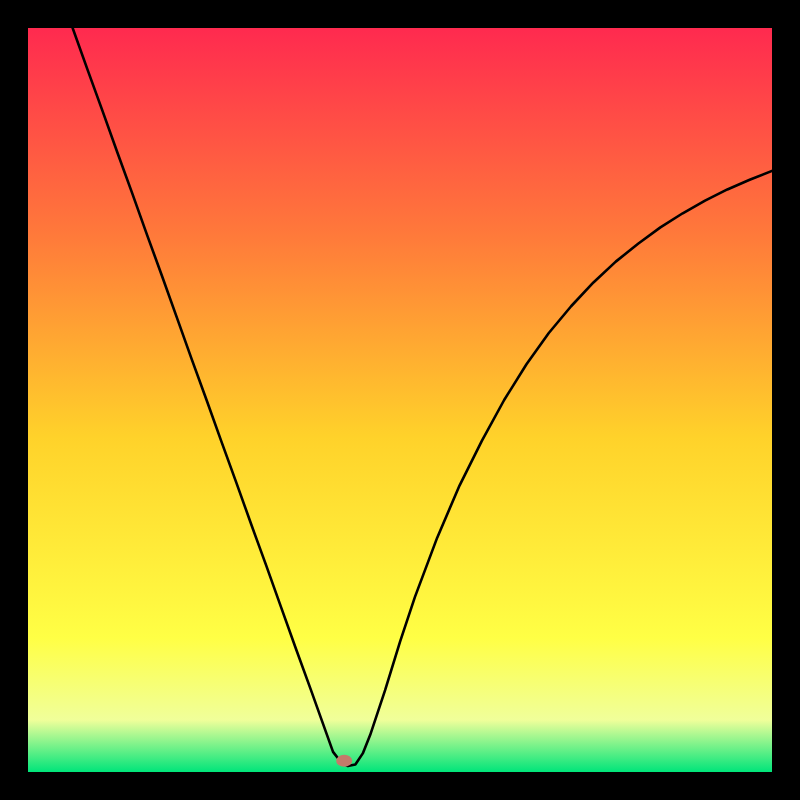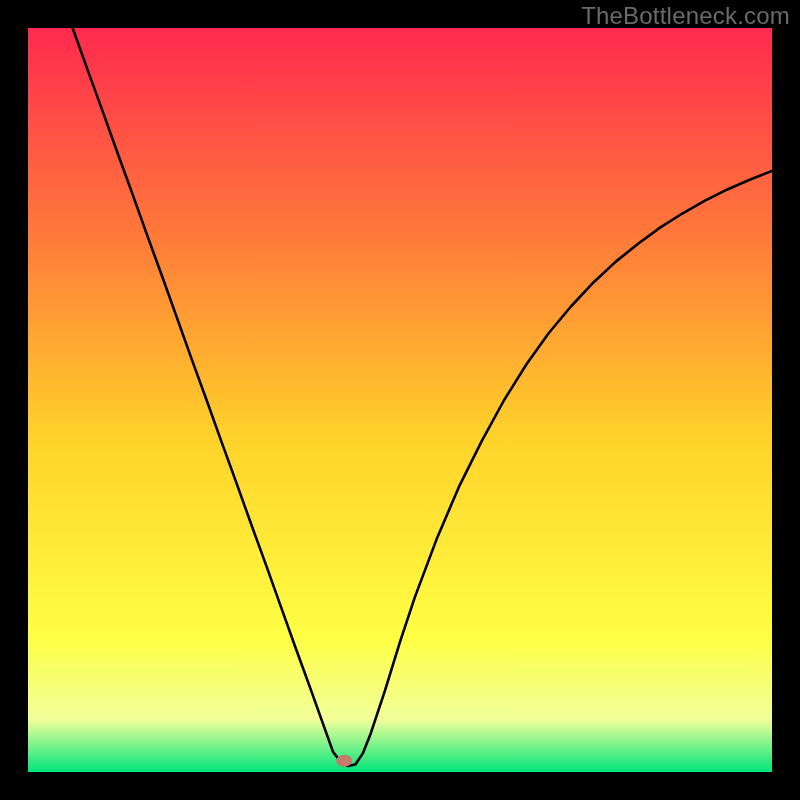--- a/index.html
+++ b/index.html
@@ -27,21 +27,20 @@
     top: 28px;
     width: 744px;
     height: 744px;
   }
   svg { display: block; }
 </style>
 </head>
 <body>
 
 <div class="frame">
-  <div class="watermark">TheBottleneck.com</div>
   <div class="plot-outer">
     <svg id="plot-svg" width="744" height="744" viewBox="0 0 744 744">
       <defs>
         <linearGradient id="bg-grad" x1="0" y1="0" x2="0" y2="1">
           <stop id="g0" offset="0%" stop-color="#ff2a4f"></stop>
           <stop id="g1" offset="28%" stop-color="#ff7a3a"></stop>
           <stop id="g2" offset="55%" stop-color="#ffd22a"></stop>
           <stop id="g3" offset="82%" stop-color="#ffff45"></stop>
           <stop id="g4" offset="93%" stop-color="#f0ff9a"></stop>
           <stop id="g5" offset="100%" stop-color="#00e57a"></stop>

